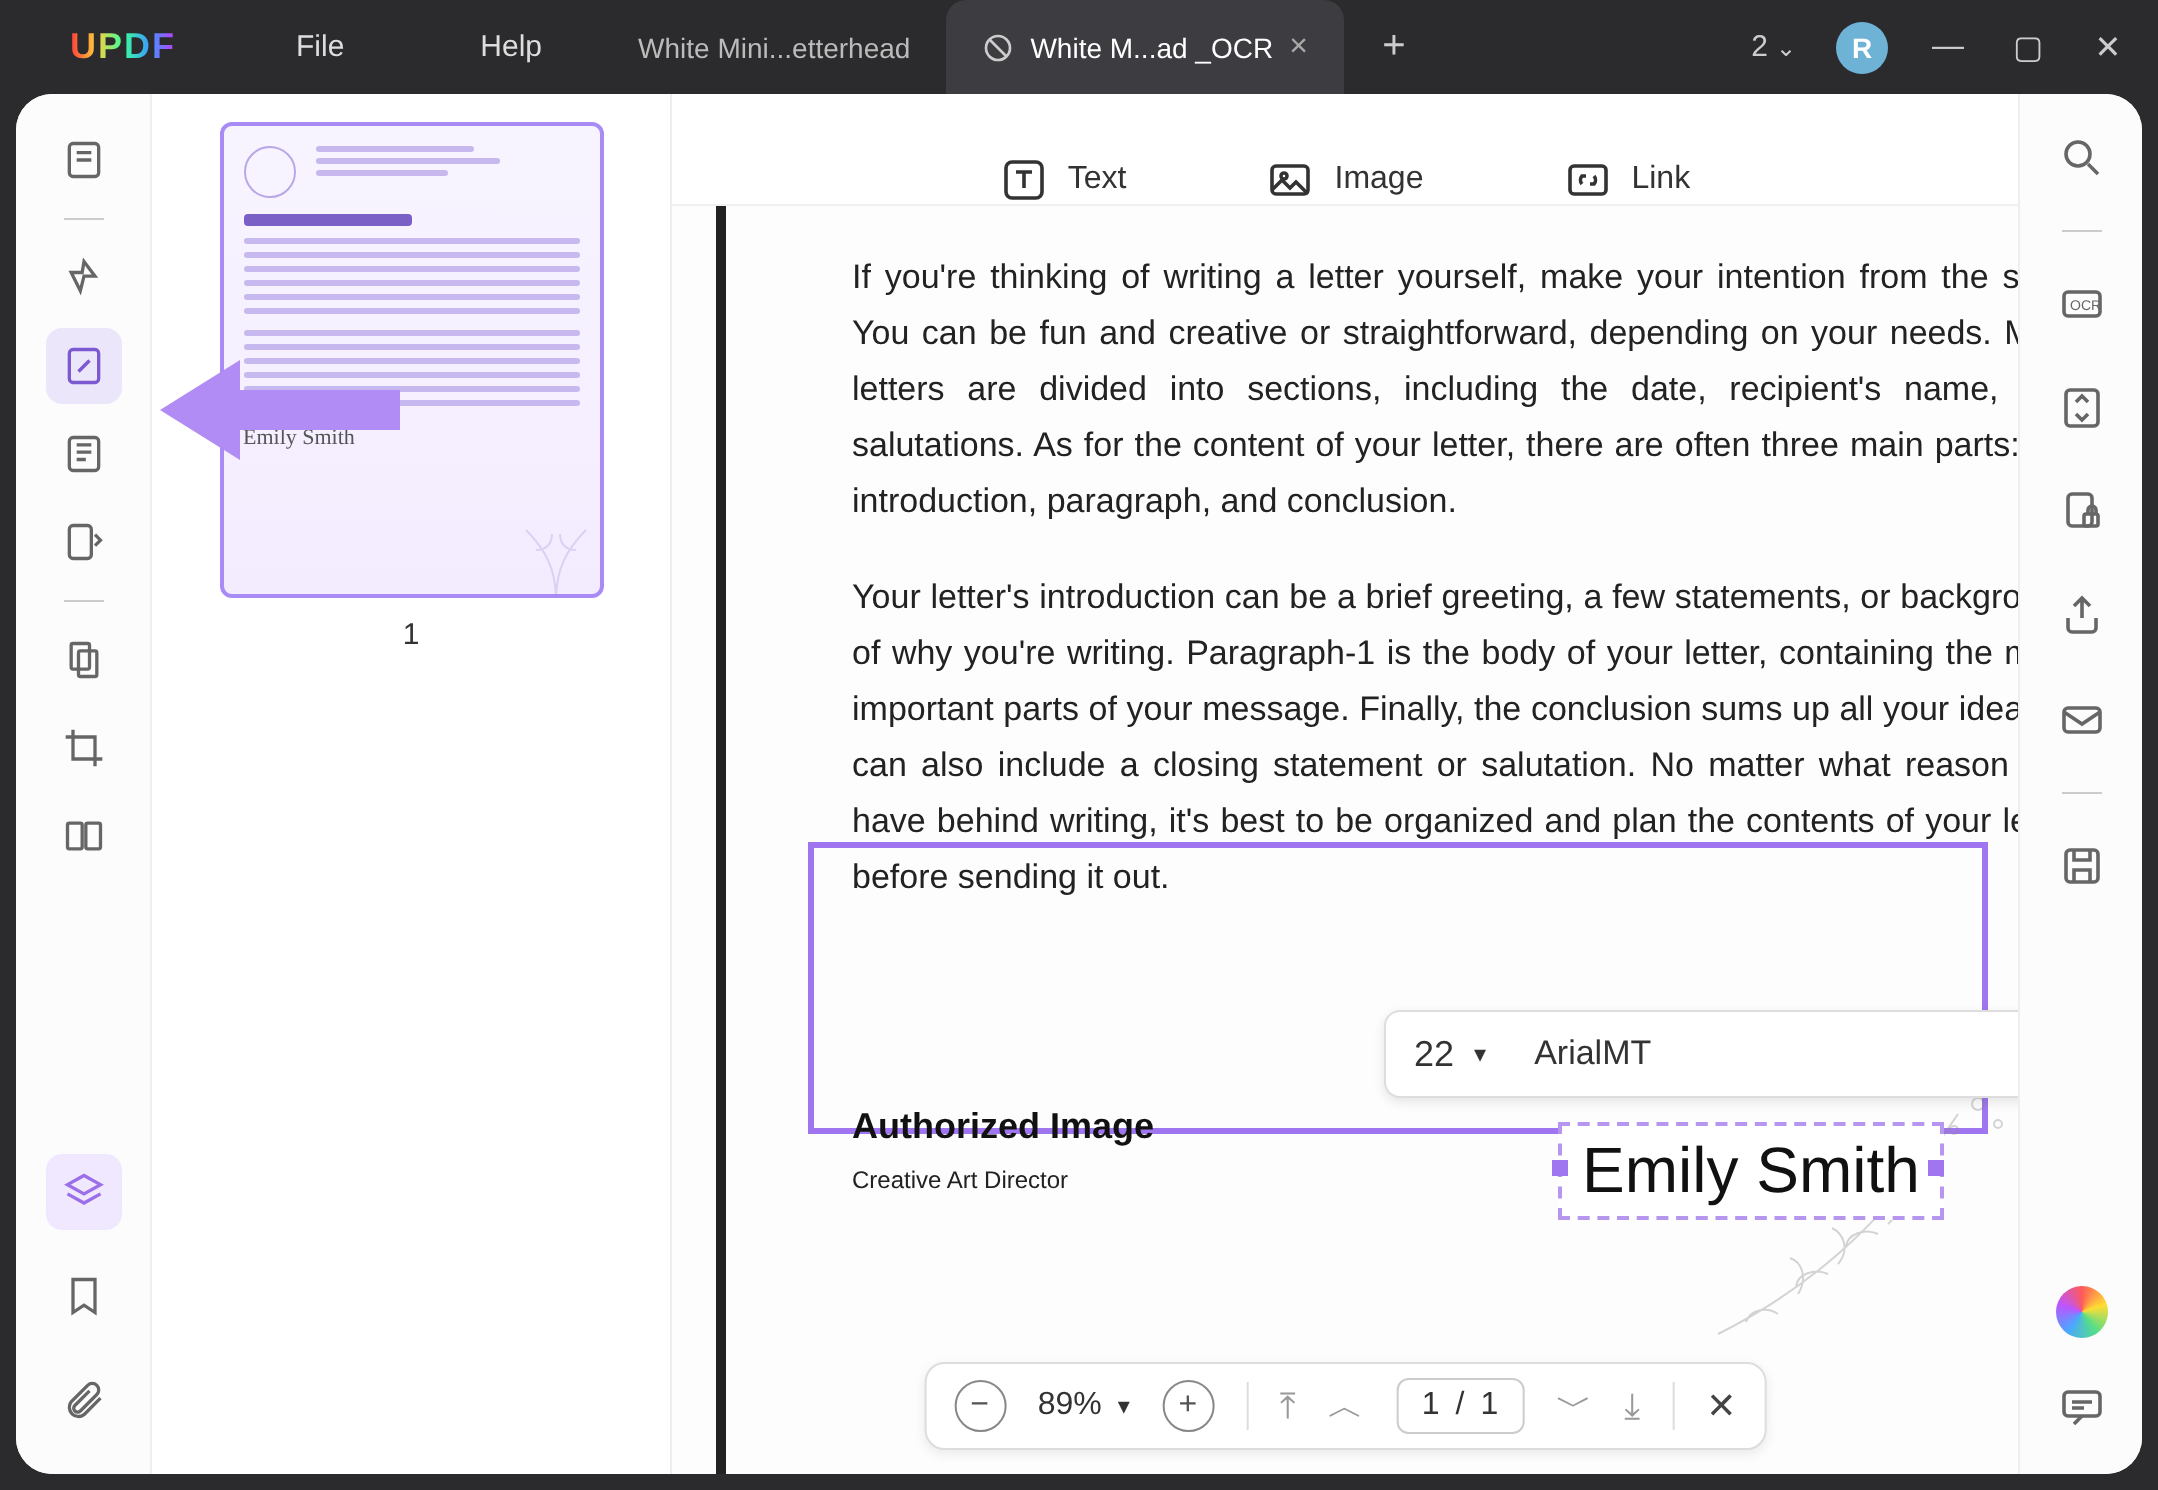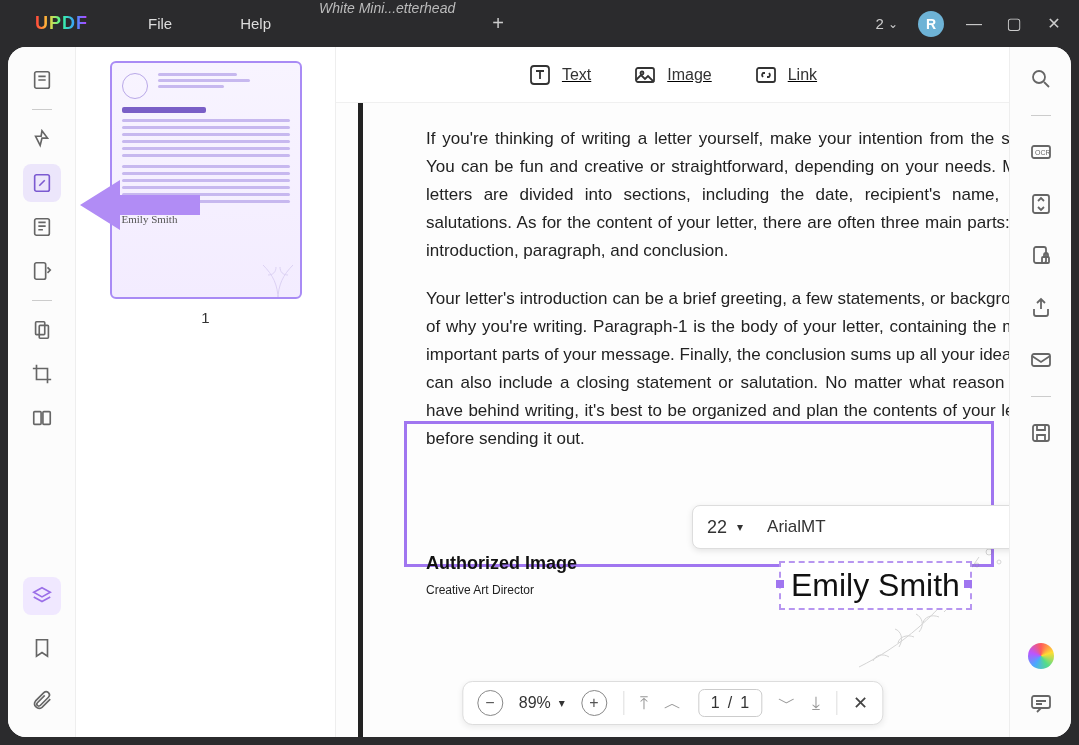--- a/index.html
+++ b/index.html
@@ -6,21 +6,21 @@
   body { width: 1079px; height: 745px; background: #2b2b2d; overflow: hidden; position: relative; }
   
   
   .titlebar { height: 47px; background: #2b2b2d; display: flex; align-items: center; color: #ddd; }
   .logo { font-weight: 800; font-size: 18px; margin-left: 35px; letter-spacing: 1px; 
           background: linear-gradient(90deg,#ff3a3a,#ffcf3a,#3aff9a,#3a9aff,#c33aff); 
           -webkit-background-clip: text; background-clip: text; color: transparent; }
   .menu { display: flex; gap: 68px; margin-left: 60px; font-size: 15px; color: #ddd; }
   .menu span { cursor: pointer; }
   .tabs { display: flex; margin-left: 30px; height: 100%; align-items: center; }
-  .tab { height: 100%; display: flex; align-items: flex-start; padding: 0 18px; font-size: 14px; color: #bbb; border-radius: 10px 10px 0 0; gap: 8px; font-style: italic; }
+  .tab { height: 100%; display: flex; align-items: center; padding: 0 18px; font-size: 14px; color: #bbb; border-radius: 10px 10px 0 0; gap: 8px; }
   .tab.active { background: #3c3c41; color: #fff; }
   .tab .tabclose { font-size: 16px; color: #aaa; cursor: pointer; }
   .newtab { width: 30px; height: 30px; display: flex; align-items: center; justify-content: center; color: #ccc; font-size: 20px; margin-left: 10px; cursor: pointer; }
   .titleright { margin-left: auto; display: flex; align-items: center; gap: 20px; padding-right: 15px; }
   .tabcount { display: flex; align-items: center; gap: 4px; color: #ccc; font-size: 15px; }
   .avatar { width: 26px; height: 26px; border-radius: 50%; background: #6eb3d6; color: #fff; display: flex; align-items: center; justify-content: center; font-size: 14px; font-weight: 600; }
   .winbtn { color: #ccc; width: 20px; text-align: center; cursor: pointer; }
   
   
   .main { position: absolute; top: 47px; left: 8px; right: 8px; bottom: 8px; background: #fff; border-radius: 18px; display: flex; overflow: hidden; }
@@ -43,21 +43,21 @@
   .thumb .thumb-header { display:flex; gap:10px; margin-bottom:8px; }
   .thumb .thumb-logo { width: 26px; height: 26px; border-radius: 50%; border: 1px solid #b9a8e8; }
   .thumb .thumb-lines div { height: 3px; background: #c7b8ef; margin-bottom: 3px; border-radius: 2px; }
   .thumb .thumb-body div { height: 3px; background: #c7b8ef; margin-bottom: 4px; border-radius: 2px; }
   .thumb-sig { font-family: cursive; font-size: 11px; color: #555; margin-top: 10px; }
   .thumb-flower { position:absolute; right:-8px; bottom:-8px; opacity: .4; }
   .thumbnum { margin-top: 10px; font-size: 15px; color: #333; }
   
   
   .content { flex: 1; position: relative; background: #fff; display:flex; flex-direction:column; }
-  .toolbar-top { height: 56px; display:flex; align-items:center; justify-content:center; gap: 42px; border-bottom: 1px solid #f0f0f0; text-decoration: underline; }
+  .toolbar-top { height: 56px; display:flex; align-items:flex-end; justify-content:center; gap: 70px; border-bottom: 1px solid #f0f0f0; }
   .topbtn { display:flex; align-items:center; gap: 10px; font-size: 16px; color: #333; cursor:pointer; }
   .topbtn svg { width: 24px; height: 24px; }
   
   .docview { flex:1; position: relative; background: #f7f7f7; overflow:hidden; }
   .page { position:absolute; left: 0; right: 0; top: 0; bottom: 0; background: #fdfdfd; }
   .page-margin { position:absolute; left: 22px; top:0; bottom:0; width: 5px; background: #222; }
   .page-text { position:absolute; left: 90px; top: 22px; right: -30px; font-size: 17px; color: #222; line-height: 1.65; text-align: justify; }
   .page-text p { margin-bottom: 20px; }
   
   .edit-highlight { position:absolute; left: -22px; top: 296px; width: 590px; height: 146px; border: 3px solid #a076f0; }
@@ -97,20 +97,28 @@
 
 <div class="titlebar">
   <span class="logo">UPDF</span>
   <div class="menu">
     <span>File</span>
     <span>Help</span>
   </div>
   <div class="tabs">
     <div class="tab">
       <span>White Mini...etterhead</span>
+    </div>
+    <div class="tab active">
+      <svg viewBox="0 0 24 24" fill="none" stroke="#ccc" stroke-width="2">
+          <circle cx="12" cy="12" r="9"></circle>
+          <path d="M6 6l12 12"></path>
+        </svg>
+      <span>White M...ad _OCR</span>
+      <span class="tabclose">×</span>
     </div>
     <div class="newtab">+</div>
   </div>
   <div class="titleright">
     <div class="tabcount">
       <span>2</span>
       <span class="chevron">⌄</span>
     </div>
     <div class="avatar">R</div>
     <span class="winbtn">—</span>

